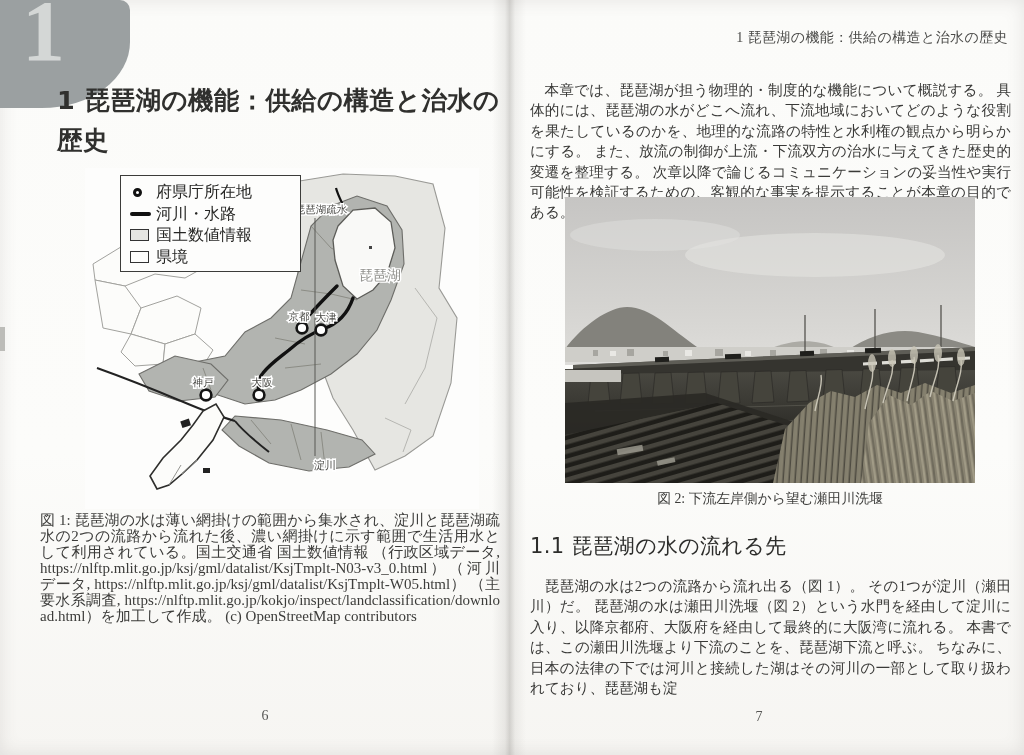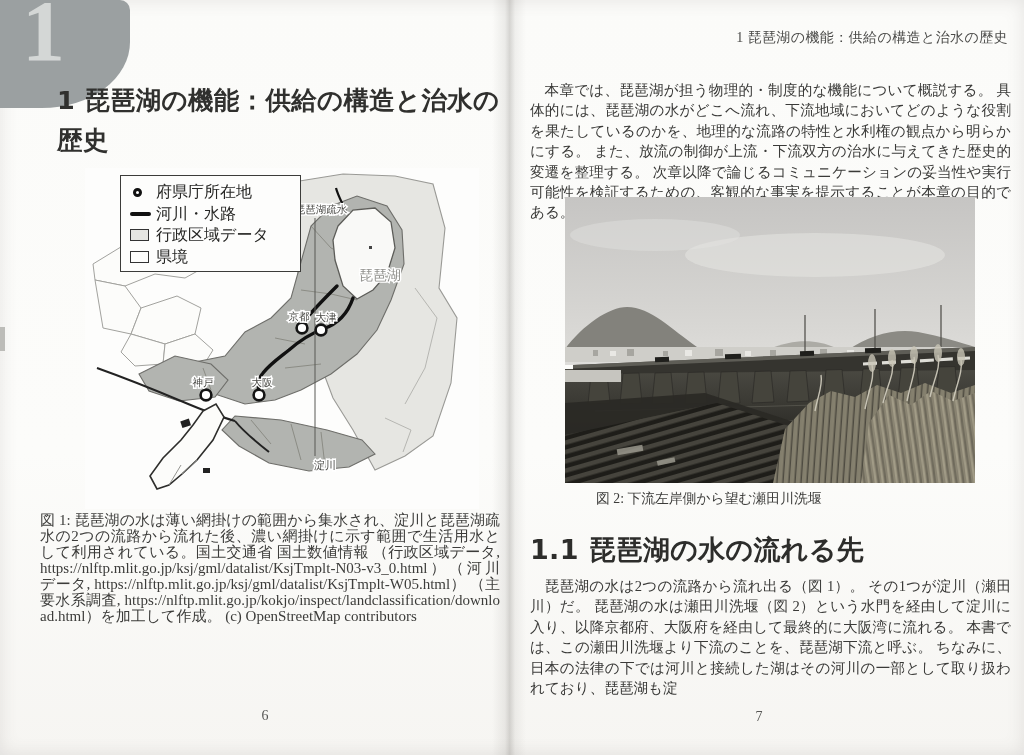--- a/index.html
+++ b/index.html
@@ -69,27 +69,27 @@
     text-align:right; font-size:14px; color:#4a4a48; letter-spacing:.4px;
   }
   .body-par {
     position:absolute; font-size:14.6px; line-height:20.4px; color:#3a3a38;
     text-align:justify; text-indent:1em;
   }
   .par1 { left:530px; top:80px;  width:481px; }
   .par2 { left:530px; top:576px; width:481px; }
   .photo { position:absolute; left:565px; top:197px; width:410px; height:286px; }
   .fig2-caption {
-    position:absolute; left:596px; top:490px; width:410px;
-    text-align:left; font-size:13.8px; color:#3c3c3a;
+    position:absolute; left:565px; top:490px; width:410px;
+    text-align:center; font-size:13.8px; color:#3c3c3a;
   }
   .section-head {
     position:absolute; left:530px; top:532px;
     font-family:"DejaVu Sans","Liberation Sans",sans-serif;
-    font-weight:bold; font-size:27px; color:#2d2d2b; letter-spacing:.3px;
+    font-weight:normal; font-size:21px; color:#2d2d2b; letter-spacing:.3px;
   }
 
   
   .map-label { font-family:"DejaVu Sans","Liberation Sans",sans-serif; }
 </style>
 </head>
 <body>
 
 <div class="spread">
   <div class="gutter"></div>
@@ -182,21 +182,21 @@
         <div class="legend-row">
           <span class="legend-key">
               <span class="key-line"></span>
             </span>
           <span>河川・水路</span>
         </div>
         <div class="legend-row">
           <span class="legend-key">
               <span class="key-box light"></span>
             </span>
-          <span>行政区域データ</span>
+          <span>国土数値情報</span>
         </div>
         <div class="legend-row">
           <span class="legend-key">
               <span class="key-box white"></span>
             </span>
           <span>県境</span>
         </div>
       </div>
     </figure>
 

